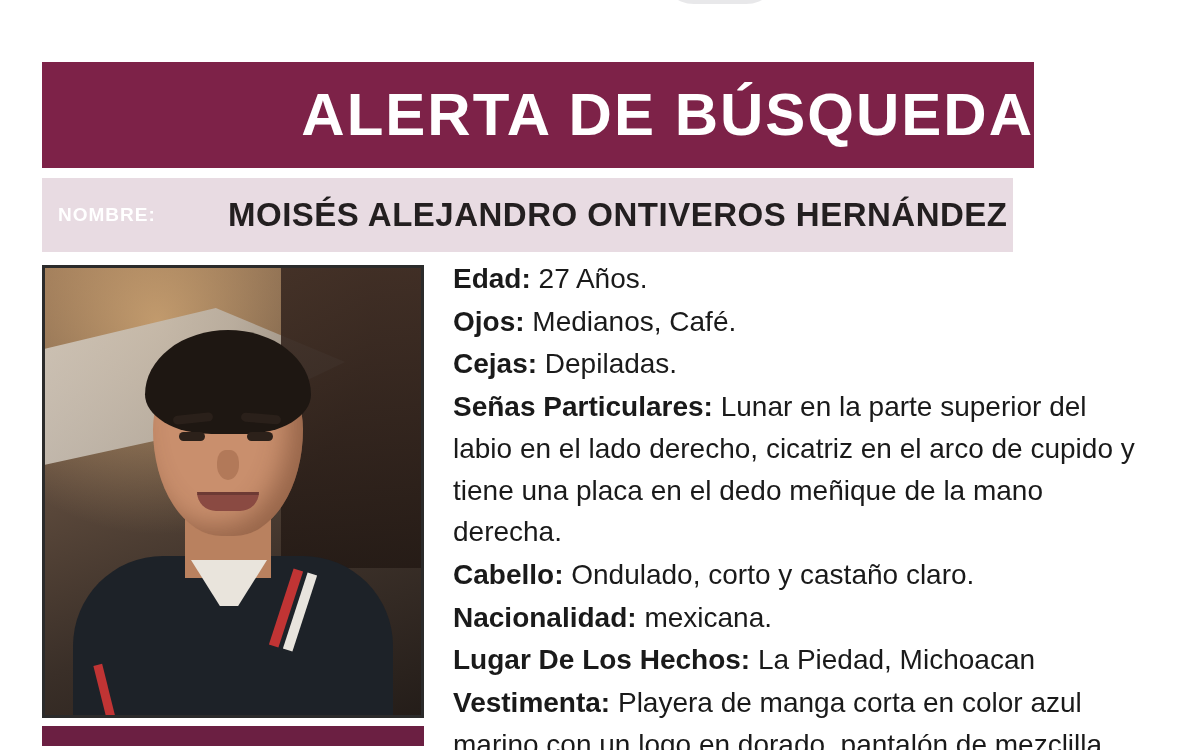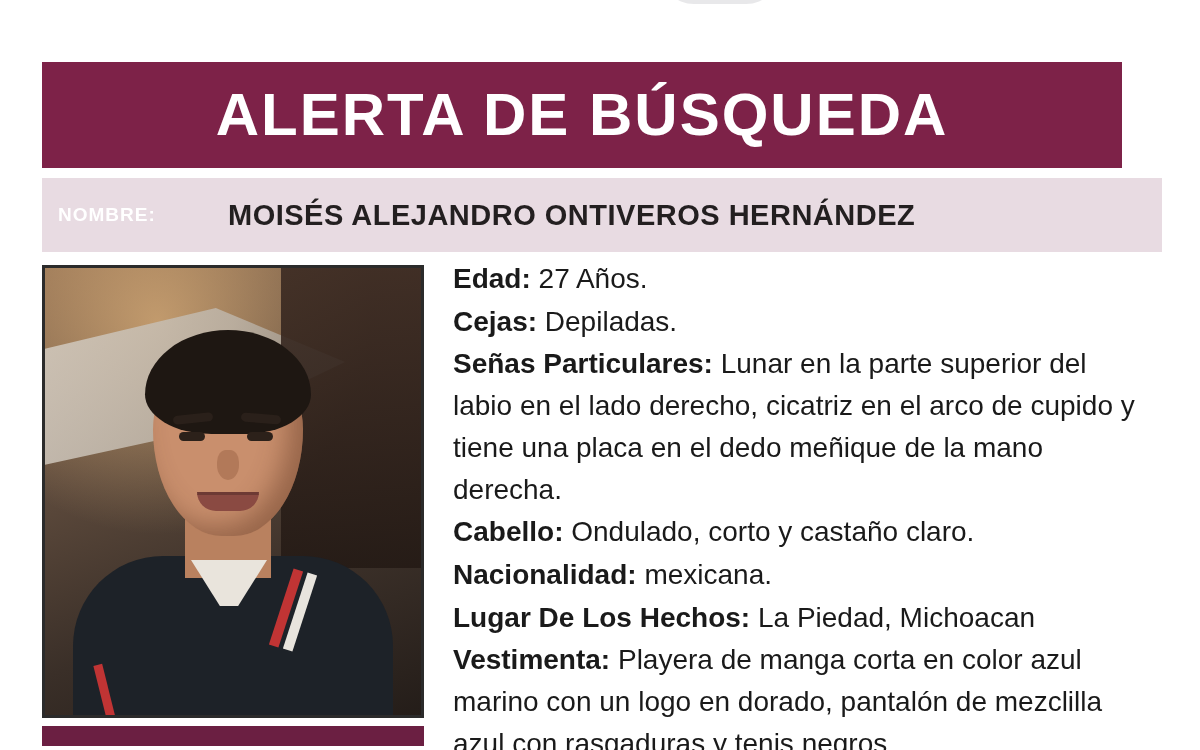--- a/index.html
+++ b/index.html
@@ -50,56 +50,56 @@
   .page {
     position: absolute;
     left: 0; top: 0;
     width: 1200px;
     height: 750px;
   }
 
   .banner {
     position: absolute;
     left: 42px; top: 62px;
-    width: 1080px;
+    width: 992px;
     height: 106px;
     background: #7d2248;
     display: flex;
     align-items: center;
-    justify-content: center;
+    justify-content: flex-end;
   }
   .banner-title {
     color: #ffffff;
     font-size: 60px;
     font-weight: bold;
     letter-spacing: 2px;
     line-height: 1;
     white-space: nowrap;
   }
 
   .name-band {
     position: absolute;
     left: 42px; top: 178px;
-    width: 1120px;
+    width: 971px;
     height: 74px;
     background: #e8dbe2;
     display: flex;
     align-items: center;
   }
   .name-label {
     color: #ffffff;
     font-size: 19px;
     font-weight: bold;
     letter-spacing: 1px;
     margin-left: 16px;
     width: 170px;
   }
   .name-value {
     color: #231f20;
-    font-size: 29px;
+    font-size: 33px;
     font-weight: bold;
     letter-spacing: 0.5px;
     white-space: nowrap;
   }
 
   
   .photo-col {
     position: absolute;
     left: 42px; top: 252px;
     width: 392px;
@@ -276,20 +276,21 @@
       <div class="collar"></div>
       <div class="stripe-a"></div>
       <div class="stripe-b"></div>
       <div class="stripe-c"></div>
     </div>
     <div class="photo-caption-bar"></div>
   </div>
 
   <div class="details">
     <p><span class="lbl">Edad:</span> <span>27 Años.</span></p>
+    <p><span class="lbl">Ojos:</span> <span>Medianos, Café.</span></p>
     <p><span class="lbl">Cejas:</span> <span>Depiladas.</span></p>
     <p><span class="lbl">Señas Particulares:</span> <span>Lunar en la parte superior del labio en el lado derecho, cicatriz en el arco de cupido y tiene una placa en el dedo meñique de la mano derecha.</span></p>
     <p><span class="lbl">Cabello:</span> <span>Ondulado, corto y castaño claro.</span></p>
     <p><span class="lbl">Nacionalidad:</span> <span>mexicana.</span></p>
     <p><span class="lbl">Lugar De Los Hechos:</span> <span>La Piedad, Michoacan</span></p>
     <p><span class="lbl">Vestimenta:</span> <span>Playera de manga corta en color azul marino con un logo en dorado, pantalón de mezclilla azul con rasgaduras y tenis negros.</span></p>
   </div>
 
 </div>
 

